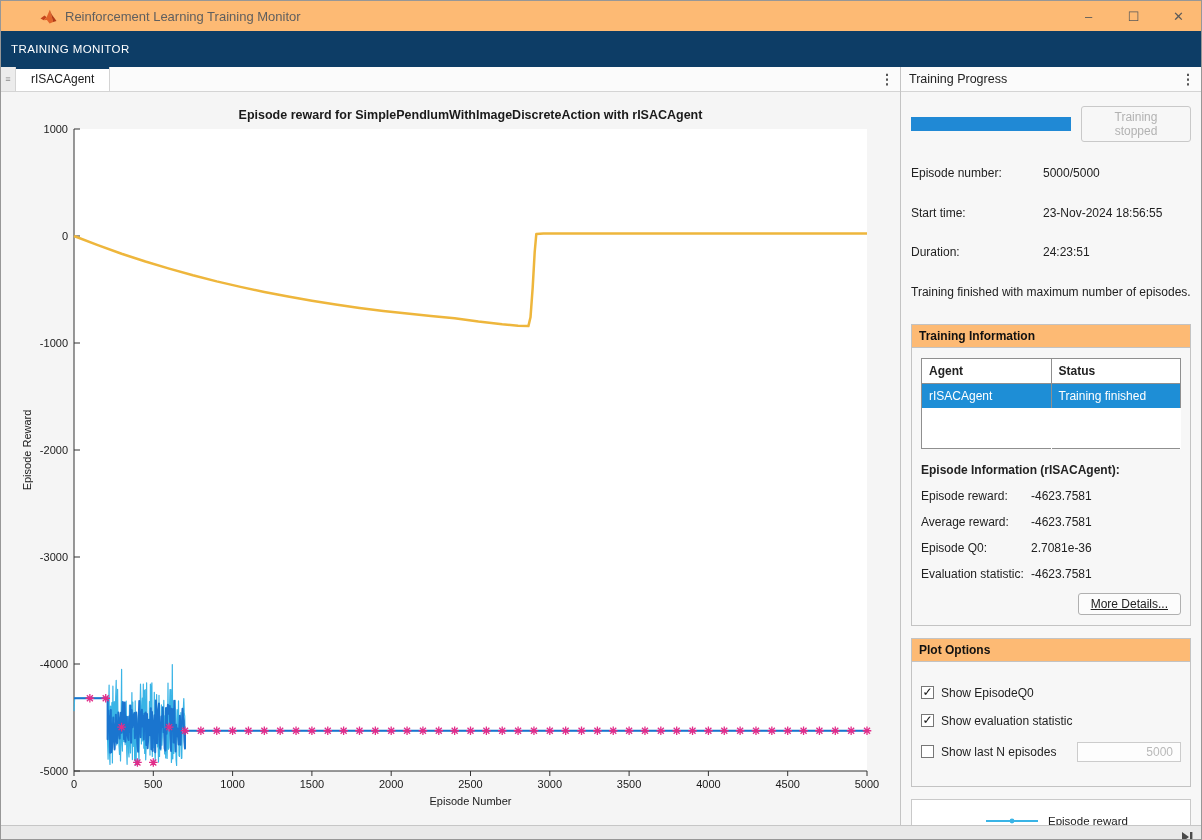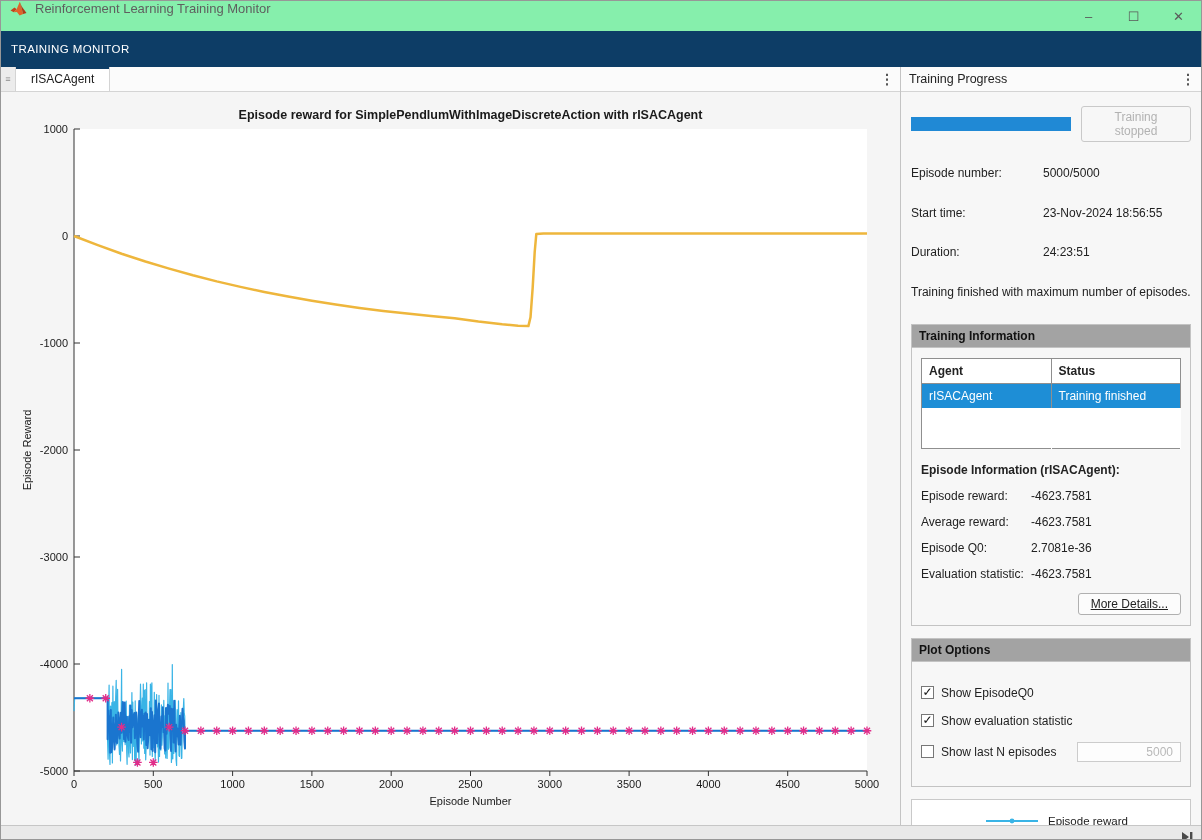--- a/index.html
+++ b/index.html
@@ -1,20 +1,20 @@
 <!DOCTYPE html>
 <html><head>
 <meta charset="utf-8">
 <style>
   html,body{margin:0;padding:0;background:#53565a;}
   *{box-sizing:border-box;}
   .window{position:relative;width:1202px;height:840px;margin:0 auto;background:#f5f5f5;
     border:1px solid #979797;font-family:"Liberation Sans",sans-serif;overflow:hidden;}
   
-  .titlebar{height:30px;background:#86efac;display:flex;}
+  .titlebar{height:30px;background:#fdba74;display:flex;align-items:center;padding-left:30px;}
   .titlebar .logo{margin-left:9px;width:17px;height:15px;flex:0 0 auto;}
   .titlebar .wtitle{margin-left:8px;font-size:13px;color:#5f5f5f;flex:1;}
   .winbtn{width:45px;height:30px;display:flex;align-items:center;justify-content:center;
     color:#5a5a5a;font-size:13px;cursor:default;}
   
   .toolstrip{height:36px;background:#0d3d66;display:flex;align-items:center;padding-left:10px;}
   .toolstrip .ts-tab{color:#ffffff;font-size:11.5px;letter-spacing:0.4px;}
   
   .main{display:flex;height:758px;}
   .doc-area{width:900px;border-right:1px solid #c4c4c4;display:flex;flex-direction:column;background:#f5f5f5;}
@@ -36,21 +36,21 @@
   .panel-body{flex:1;padding:8px 10px 0 10px;font-size:12px;color:#222;overflow:hidden;}
   .progress-row{display:flex;align-items:center;margin:6px 0 4px 0;}
   .pbar{width:160px;height:14px;background:#dcdcdc;position:relative;flex:0 0 auto;}
   .pbar .fill{position:absolute;left:0;top:0;bottom:0;background:#2089d5;}
   .stop-btn{margin-left:10px;border:1px solid #c9c9c9;border-radius:3px;color:#b2b2b2;
     background:#f7f7f7;font-size:12px;padding:3px 20px;font-family:"Liberation Sans",sans-serif;}
   .kv-row{display:flex;margin:24px 0;}
   .kv-label{width:132px;flex:0 0 auto;}
   .kv-value{flex:1;line-height:1.3;}
   .box{border:1px solid #c3c3c3;margin-top:12px;background:#f7f7f7;}
-  .box-header{background:#a3a3a3;border-bottom:1px solid #c3c3c3;font-weight:bold;
+  .box-header{background:#fdba74;border-bottom:1px solid #c3c3c3;font-weight:bold;
     font-size:12px;padding:4px 7px;color:#111;}
   .box-body{padding:10px 9px 10px 9px;}
   table.agents{width:100%;border-collapse:collapse;background:#fff;border:1px solid #8f8f8f;font-size:12px;}
   table.agents th{ text-align:left;font-weight:bold;padding:5px 7px;border-bottom:1px solid #8f8f8f;}
   table.agents th:first-child,table.agents td:first-child{border-right:1px solid #8f8f8f;width:50%;}
   table.agents tr.sel{background:#1e8ed6;color:#fff;}
   table.agents td{padding:5px 7px;}
   table.agents tr.filler td{height:40px;border-right:1px solid #fff;}
   .ep-title{font-weight:bold;margin:14px 0 2px 0;}
   .ep-row{display:flex;margin:12px 0;}

